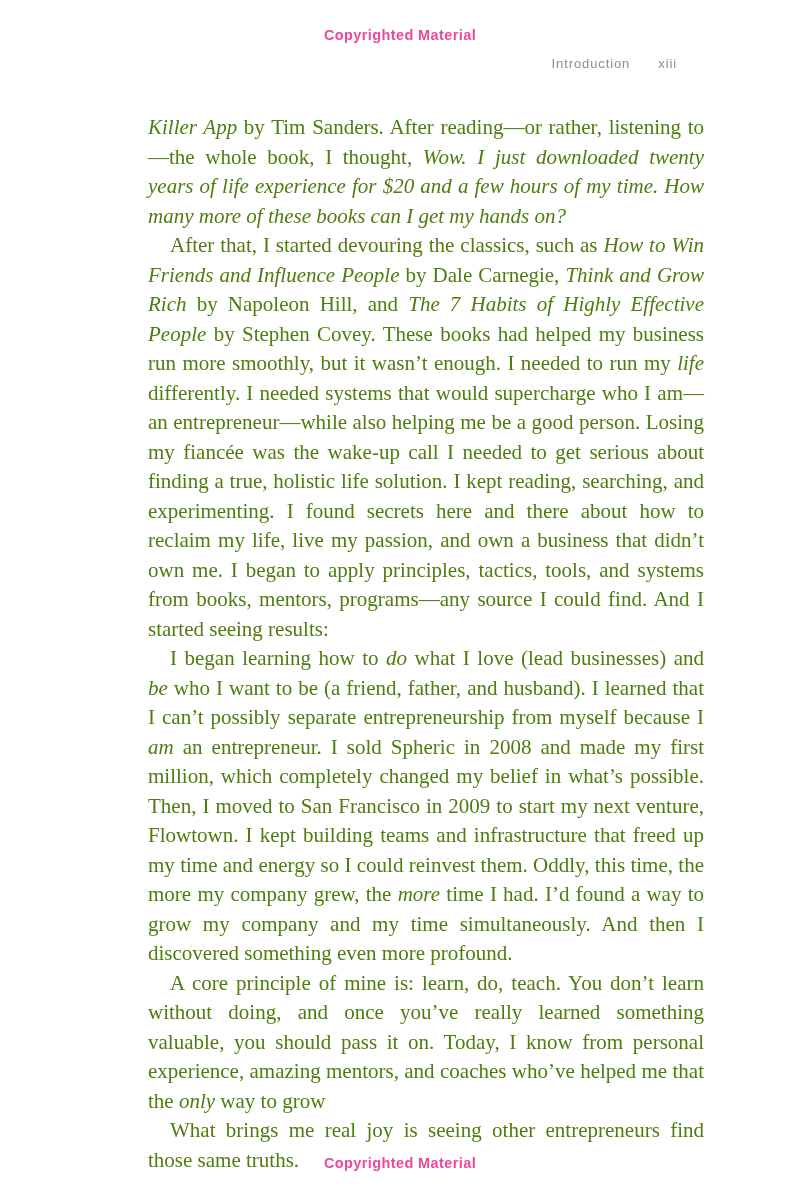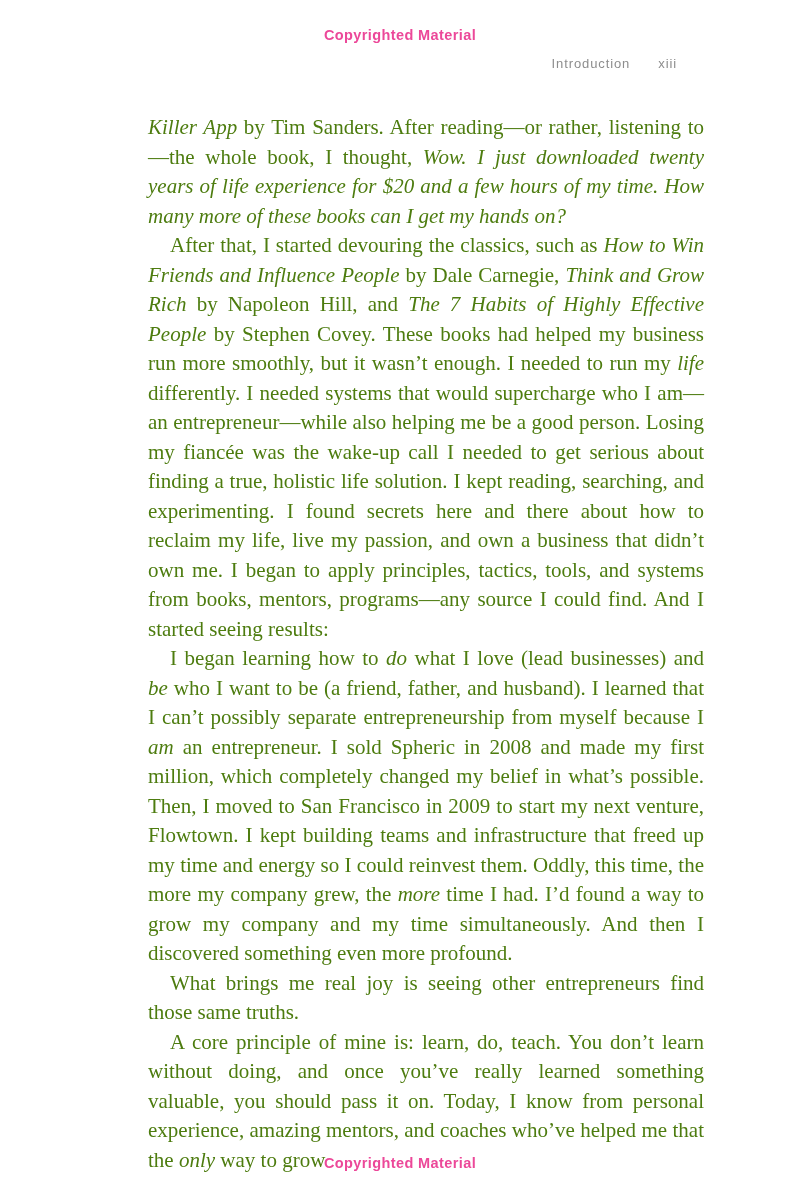--- a/index.html
+++ b/index.html
@@ -61,18 +61,18 @@
   <div class="top-notice">Copyrighted Material</div>
 
   <div class="running-head">
     <span>Introduction</span><span class="folio">xiii</span>
   </div>
 
   <div class="body-text" id="body-text">
       <p><em>Killer App</em><span> by Tim Sanders. After reading—or rather, listening to—the whole book, I thought, </span><em>Wow. I just downloaded twenty years of life experience for $20 and a few hours of my time. How many more of these books can I get my hands on?</em></p>
       <p class="indent"><span>After that, I started devouring the classics, such as </span><em>How to Win Friends and Influence People</em><span> by Dale Carnegie, </span><em>Think and Grow Rich</em><span> by Napoleon Hill, and </span><em>The 7 Habits of Highly Effective People</em><span> by Stephen Covey. These books had helped my business run more smoothly, but it wasn’t enough. I needed to run my </span><em>life</em><span> differently. I needed systems that would supercharge who I am—an entrepreneur—while also helping me be a good person. Losing my fiancée was the wake-up call I needed to get serious about finding a true, holistic life solution. I kept reading, searching, and experimenting. I found secrets here and there about how to reclaim my life, live my passion, and own a business that didn’t own me. I began to apply principles, tactics, tools, and systems from books, mentors, programs—any source I could find. And I started seeing results:</span></p>
       <p class="indent"><span>I began learning how to </span><em>do</em><span> what I love (lead businesses) and </span><em>be</em><span> who I want to be (a friend, father, and husband). I learned that I can’t possibly separate entrepreneurship from myself because I </span><em>am</em><span> an entrepreneur. I sold Spheric in 2008 and made my first million, which completely changed my belief in what’s possible. Then, I moved to San Francisco in 2009 to start my next venture, Flowtown. I kept building teams and infrastructure that freed up my time and energy so I could reinvest them. Oddly, this time, the more my company grew, the </span><em>more</em><span> time I had. I’d found a way to grow my company and my time simultaneously. And then I discovered something even more profound.</span></p>
+      <p class="indent"><span>A core principle of mine is: learn, do, teach. You don’t learn without doing, and once you’ve really learned something valuable, you should pass it on. Today, I know from personal experience, amazing mentors, and coaches who’ve helped me that the </span><em>only</em><span> way to grow</span></p>
       <p class="indent"><span>What brings me real joy is seeing other entrepreneurs find those same truths.</span></p>
-      <p class="indent"><span>A core principle of mine is: learn, do, teach. You don’t learn without doing, and once you’ve really learned something valuable, you should pass it on. Today, I know from personal experience, amazing mentors, and coaches who’ve helped me that the </span><em>only</em><span> way to grow</span></p>
     </div>
 
   <div class="bottom-notice">Copyrighted Material</div>
 </div>
 
 </body></html>

